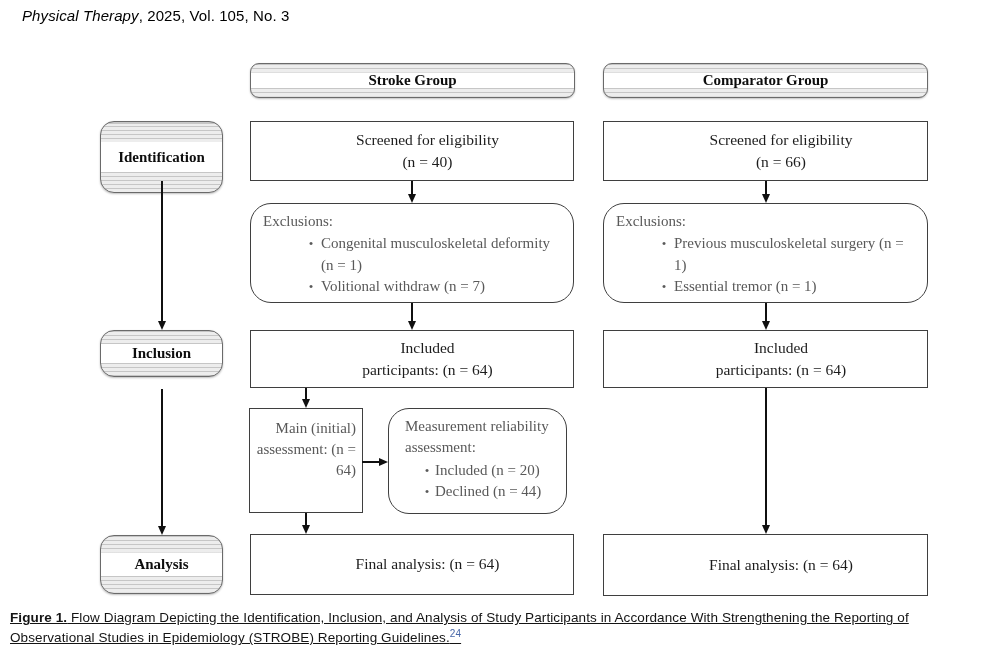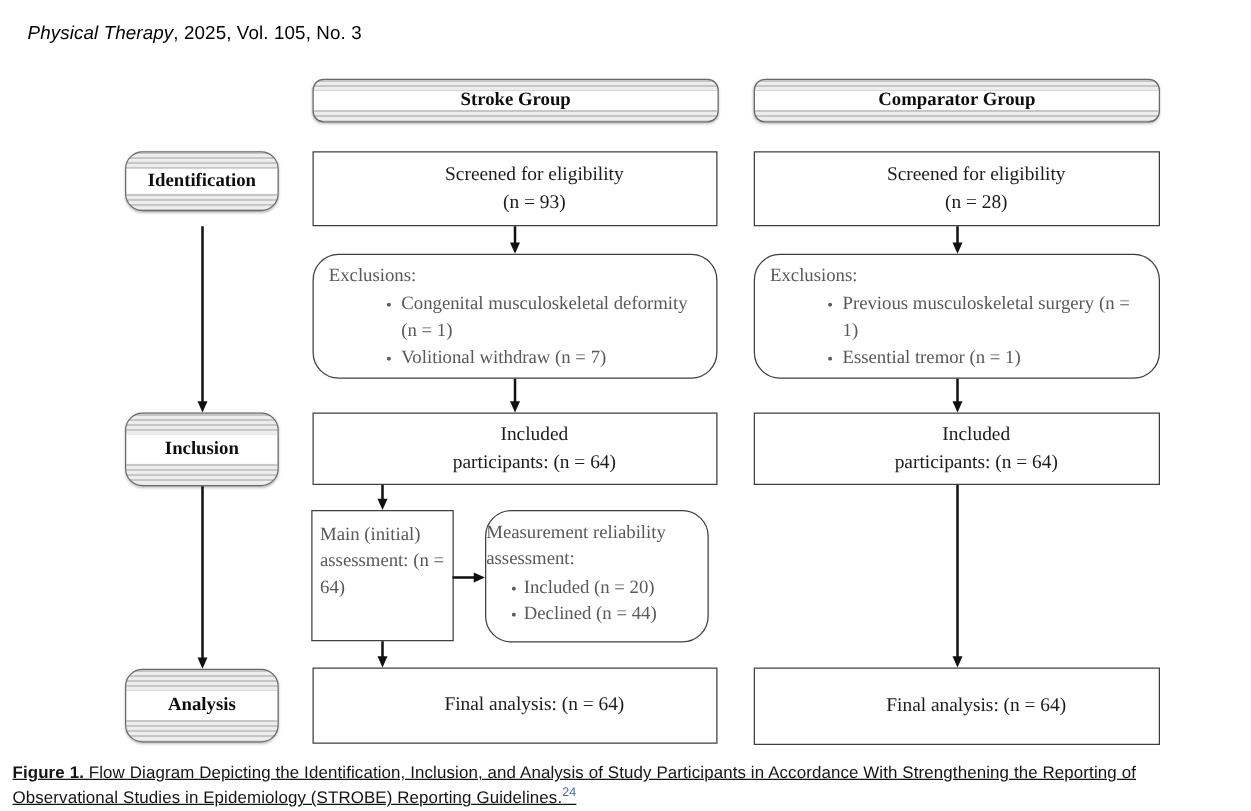--- a/index.html
+++ b/index.html
@@ -10,40 +10,40 @@
     --ref-link:#4766a8;
     --ink:#1c1c1c;
   }
   *{margin:0;padding:0;box-sizing:border-box;}
   html,body{background:#ffffff;}
   .page{
     position:relative;width:1001px;height:649px;background:#ffffff;overflow:hidden;
     font-family:"Liberation Serif", serif;
   }
   .journal-line{
-    position:absolute;left:22px;top:18px;
+    position:absolute;left:22px;top:7px;
     font-family:"Liberation Sans", sans-serif;font-size:15px;color:#000;
     letter-spacing:0.1px;
   }
   .journal-line .it{font-style:italic;}
 
   
   .box{
     position:absolute;background:#fff;border:1.5px solid var(--box-border);padding-left:31px;
   }
   .center-box{
     display:flex;flex-direction:column;justify-content:center;align-items:center;
     text-align:center;font-size:15.5px;color:var(--ink);line-height:1.45;
   }
   .gray-box{
     color:var(--gray-text);font-size:15px;line-height:1.42;
     padding:7px 12px 6px 12px;text-align:left;border-radius:21px;
   }
   .main-box{
-    display:block;text-align:left;font-size:15px;color:var(--gray-text);
+    display:block;text-align:right;font-size:15px;color:var(--gray-text);
     line-height:1.4;padding:9px 6px 16px 6px;
   }
   .bullets{margin-top:1px;}
   .b-item{display:flex;align-items:flex-start;}
   .b-dot{flex:0 0 20px;width:20px;text-align:center;margin-left:38px;font-size:13px;line-height:21px;}
   .b-txt{flex:1;}
   .tight .b-dot{margin-left:14px;flex-basis:16px;width:16px;}
 
   
   .stage,.ghead{
@@ -92,33 +92,33 @@
     <span class="it">Physical Therapy</span><span>, 2025, Vol. 105, No. 3</span>
   </div>
 
   <div class="ghead" style="left:250px;top:63px;width:325px;height:35px;">
     <span>Stroke Group</span>
   </div>
   <div class="ghead" style="left:603px;top:63px;width:325px;height:35px;">
     <span>Comparator Group</span>
   </div>
 
-  <div class="stage" style="left:100px;top:121px;width:123px;height:48px;">
+  <div class="stage" style="left:100px;top:121px;width:123px;height:72px;">
     <span>Identification</span>
   </div>
-  <div class="stage" style="left:100px;top:330px;width:123px;height:59px;">
+  <div class="stage" style="left:100px;top:330px;width:123px;height:47px;">
     <span>Inclusion</span>
   </div>
   <div class="stage" style="left:100px;top:535px;width:123px;height:59px;">
     <span>Analysis</span>
   </div>
 
   <div class="box center-box" style="left:250px;top:121px;width:324px;height:60px;">
     <div>Screened for eligibility</div>
-    <div>(n = 93)</div>
+    <div>(n = 40)</div>
   </div>
 
   <div class="box gray-box" style="left:250px;top:203px;width:324px;height:100px;">
     <div>Exclusions:</div>
     <div class="bullets">
         <div class="b-item">
           <span class="b-dot">•</span>
           <span class="b-txt">Congenital musculoskeletal deformity (n = 1)</span>
         </div>
         <div class="b-item">
@@ -130,41 +130,41 @@
 
   <div class="box center-box" style="left:250px;top:330px;width:324px;height:58px;">
     <div>Included</div>
     <div>participants: (n = 64)</div>
   </div>
 
   <div class="box main-box" style="left:249px;top:408px;width:114px;height:105px;">
     <span>Main (initial) assessment: (n = 64)</span>
   </div>
 
-  <div class="box gray-box tight" style="left:388px;top:408px;width:179px;height:106px;padding-left:0;padding-right:8px;">
+  <div class="box gray-box tight" style="left:388px;top:408px;width:179px;height:106px;padding-left:16px;padding-right:8px;">
     <div>Measurement reliability assessment:</div>
     <div class="bullets">
         <div class="b-item">
           <span class="b-dot">•</span>
           <span class="b-txt">Included (n = 20)</span>
         </div>
         <div class="b-item">
           <span class="b-dot">•</span>
           <span class="b-txt">Declined (n = 44)</span>
         </div>
       </div>
   </div>
 
   <div class="box center-box" style="left:250px;top:534px;width:324px;height:61px;">
     <div>Final analysis: (n = 64)</div>
   </div>
 
   <div class="box center-box" style="left:603px;top:121px;width:325px;height:60px;">
     <div>Screened for eligibility</div>
-    <div>(n = 28)</div>
+    <div>(n = 66)</div>
   </div>
 
   <div class="box gray-box" style="left:603px;top:203px;width:325px;height:100px;">
     <div>Exclusions:</div>
     <div class="bullets">
         <div class="b-item">
           <span class="b-dot">•</span>
           <span class="b-txt">Previous musculoskeletal surgery (n = 1)</span>
         </div>
         <div class="b-item">

